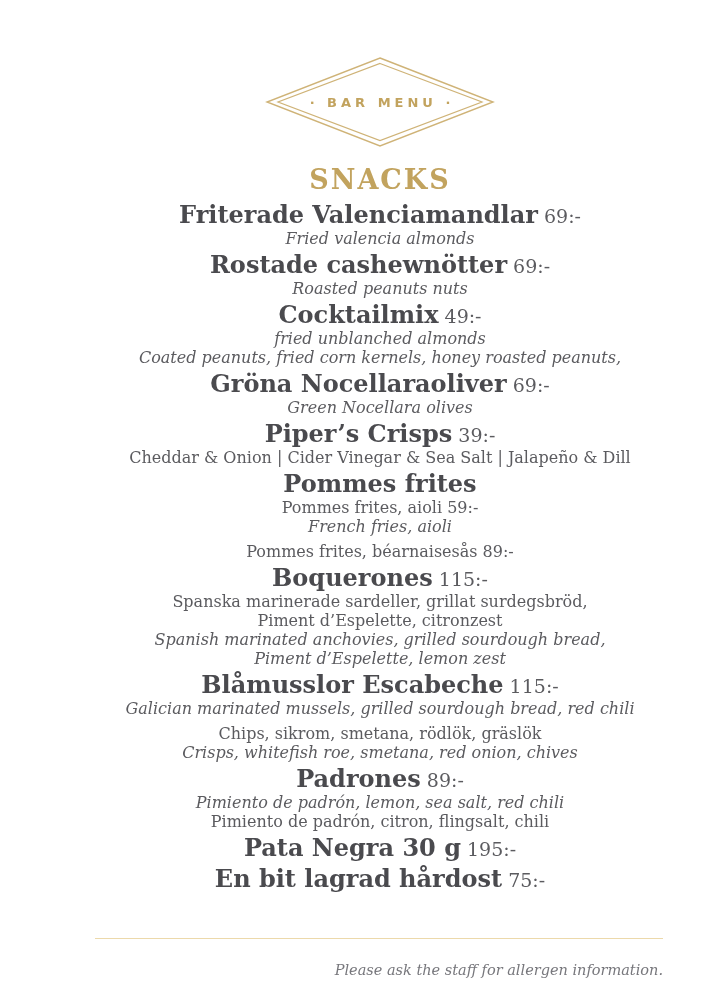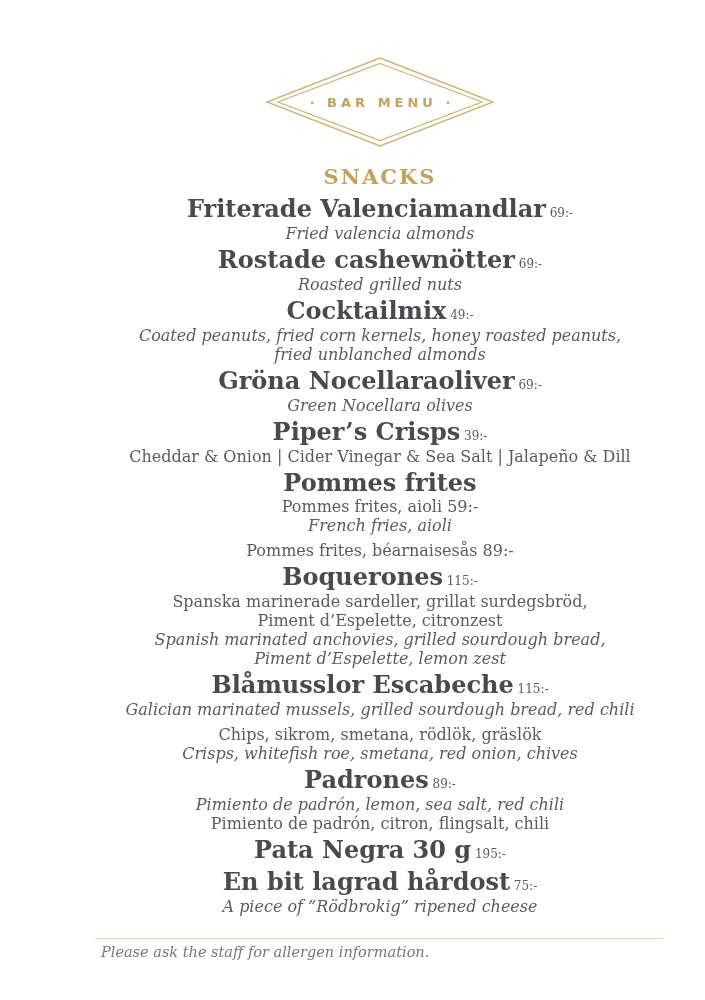--- a/index.html
+++ b/index.html
@@ -21,33 +21,33 @@
   .logo{position:relative;width:230px;height:90px;margin:57px auto 0 auto;}
   .logo svg{display:block;}
   .logo-text{
     position:absolute;inset:0;display:flex;align-items:center;justify-content:center;
     font-family:"DejaVu Sans","Liberation Sans",sans-serif;
     font-size:13px;font-weight:bold;letter-spacing:4px;color:var(--gold);
     padding-left:4px;
   }
   .section-title{
     margin:17px 0 9px 0;
-    font-size:21px;font-weight:bold;letter-spacing:2px;color:var(--gold);text-align:center;
+    font-size:27px;font-weight:bold;letter-spacing:2px;color:var(--gold);text-align:center;
   }
   .item{margin-bottom:6px;}
   .item-heading{line-height:22px;}
   .item-name{font-size:24px;font-weight:bold;color:var(--heading);}
-  .item-price{font-size:12px;font-weight:normal;color:var(--body);}
+  .item-price{font-size:19px;font-weight:normal;color:var(--body);}
   .item-desc{font-size:16px;line-height:19px;color:var(--body);}
   .item-desc.italic{font-style:italic;}
   .footer{
     position:absolute;top:938px;left:95px;width:562px;
     border-top:1px solid var(--rule);
-    padding:5px 0 0 6px;
-    text-align:left;
+    padding:23px 0 0 6px;
+    text-align:right;
   }
   .footer-note{font-style:italic;font-size:14.5px;color:var(--footer);}
 </style>
 </head>
 <body>
 
 <div class="page">
   <div class="content">
 
     <div class="logo">
@@ -60,26 +60,26 @@
 
     <h1 class="section-title">SNACKS</h1>
 
     <div id="items">
         <div class="item">
           <div class="item-heading"><span class="item-name">Friterade Valenciamandlar</span><span class="item-price"> 69:-</span></div>
           <div class="item-desc italic">Fried valencia almonds</div>
         </div>
         <div class="item">
           <div class="item-heading"><span class="item-name">Rostade cashewnötter</span><span class="item-price"> 69:-</span></div>
-          <div class="item-desc italic">Roasted grilled nuts</div>
+          <div class="item-desc italic">Roasted peanuts nuts</div>
         </div>
         <div class="item">
           <div class="item-heading"><span class="item-name">Cocktailmix</span><span class="item-price"> 49:-</span></div>
+          <div class="item-desc italic">fried unblanched almonds</div>
           <div class="item-desc italic">Coated peanuts, fried corn kernels, honey roasted peanuts,</div>
-          <div class="item-desc italic">fried unblanched almonds</div>
         </div>
         <div class="item">
           <div class="item-heading"><span class="item-name">Gröna Nocellaraoliver</span><span class="item-price"> 69:-</span></div>
           <div class="item-desc italic">Green Nocellara olives</div>
         </div>
         <div class="item">
           <div class="item-heading"><span class="item-name">Piper’s Crisps</span><span class="item-price"> 39:-</span></div>
           <div class="item-desc">Cheddar &amp; Onion | Cider Vinegar &amp; Sea Salt | Jalapeño &amp; Dill</div>
         </div>
         <div class="item">
@@ -108,21 +108,20 @@
         <div class="item">
           <div class="item-heading"><span class="item-name">Padrones</span><span class="item-price"> 89:-</span></div>
           <div class="item-desc italic">Pimiento de padrón, lemon, sea salt, red chili</div>
           <div class="item-desc">Pimiento de padrón, citron, flingsalt, chili</div>
         </div>
         <div class="item">
           <div class="item-heading"><span class="item-name">Pata Negra 30 g</span><span class="item-price"> 195:-</span></div>
         </div>
         <div class="item">
           <div class="item-heading"><span class="item-name">En bit lagrad hårdost</span><span class="item-price"> 75:-</span></div>
-          <div class="item-desc italic">A piece of ”Rödbrokig” ripened cheese</div>
         </div>
       </div>
   </div>
 
   <div class="footer">
     <div class="footer-note">Please ask the staff for allergen information.</div>
   </div>
 </div>
 
 </body></html>

